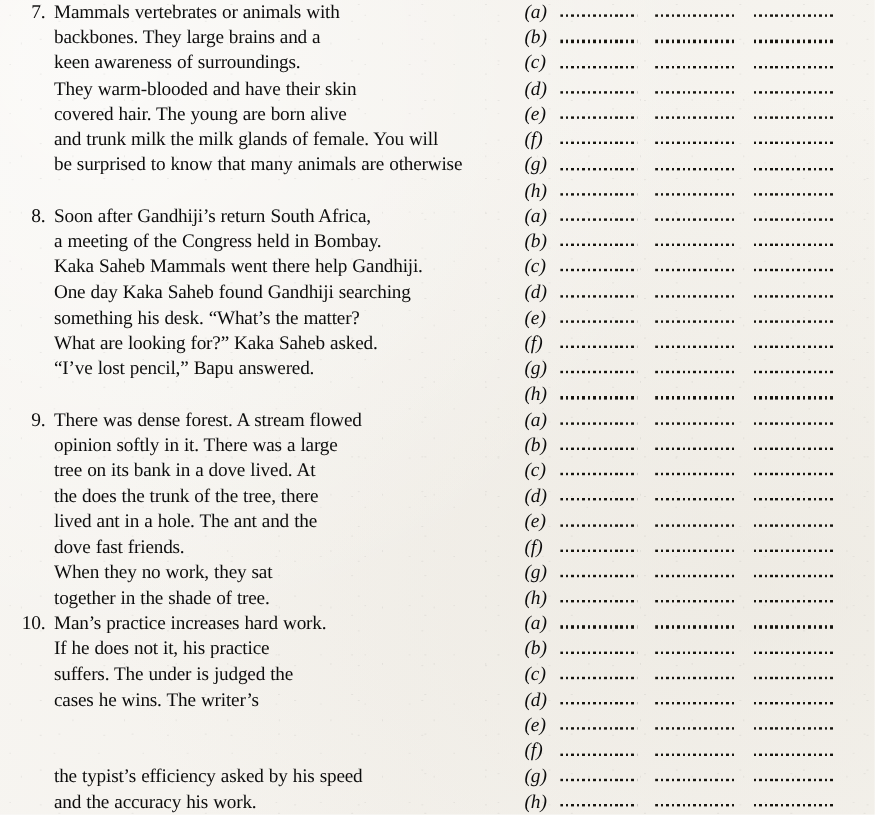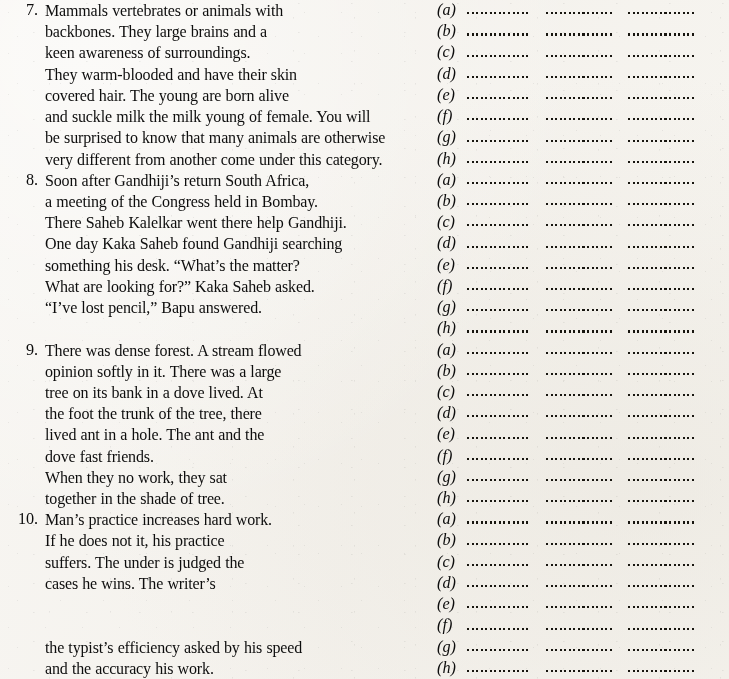--- a/index.html
+++ b/index.html
@@ -157,39 +157,38 @@
         <div class="row">
           <span class="qtext">covered hair. The young are born alive</span>
           <span class="alabel">(e)</span>
           <span class="dots">
             <i class="s1"></i>
             <i class="s2"></i>
             <i class="s3"></i>
           </span>
         </div>
         <div class="row">
-          <span class="qtext">and suckle milk the milk young of female. You will</span>
+          <span class="qtext">and trunk milk the milk glands of female. You will</span>
           <span class="alabel">(f)</span>
           <span class="dots">
             <i class="s1"></i>
             <i class="s2"></i>
             <i class="s3"></i>
           </span>
         </div>
         <div class="row">
           <span class="qtext">be surprised to know that many animals are otherwise</span>
           <span class="alabel">(g)</span>
           <span class="dots">
             <i class="s1"></i>
             <i class="s2"></i>
             <i class="s3"></i>
           </span>
         </div>
         <div class="row">
-          <span class="qtext">very different from another come under this category.</span>
           <span class="alabel">(h)</span>
           <span class="dots">
             <i class="s1"></i>
             <i class="s2"></i>
             <i class="s3"></i>
           </span>
         </div>
       </div>
       <div class="qblock">
         <div class="row">
@@ -205,21 +204,21 @@
         <div class="row">
           <span class="qtext">a meeting of the Congress held in Bombay.</span>
           <span class="alabel">(b)</span>
           <span class="dots">
             <i class="s1"></i>
             <i class="s2"></i>
             <i class="s3"></i>
           </span>
         </div>
         <div class="row">
-          <span class="qtext">There Saheb Kalelkar went there help Gandhiji.</span>
+          <span class="qtext">Kaka Saheb Mammals went there help Gandhiji.</span>
           <span class="alabel">(c)</span>
           <span class="dots">
             <i class="s1"></i>
             <i class="s2"></i>
             <i class="s3"></i>
           </span>
         </div>
         <div class="row">
           <span class="qtext">One day Kaka Saheb found Gandhiji searching</span>
           <span class="alabel">(d)</span>
@@ -288,21 +287,21 @@
         <div class="row">
           <span class="qtext">tree on its bank in a dove lived. At</span>
           <span class="alabel">(c)</span>
           <span class="dots">
             <i class="s1"></i>
             <i class="s2"></i>
             <i class="s3"></i>
           </span>
         </div>
         <div class="row">
-          <span class="qtext">the foot the trunk of the tree, there</span>
+          <span class="qtext">the does the trunk of the tree, there</span>
           <span class="alabel">(d)</span>
           <span class="dots">
             <i class="s1"></i>
             <i class="s2"></i>
             <i class="s3"></i>
           </span>
         </div>
         <div class="row">
           <span class="qtext">lived ant in a hole. The ant and the</span>
           <span class="alabel">(e)</span>

